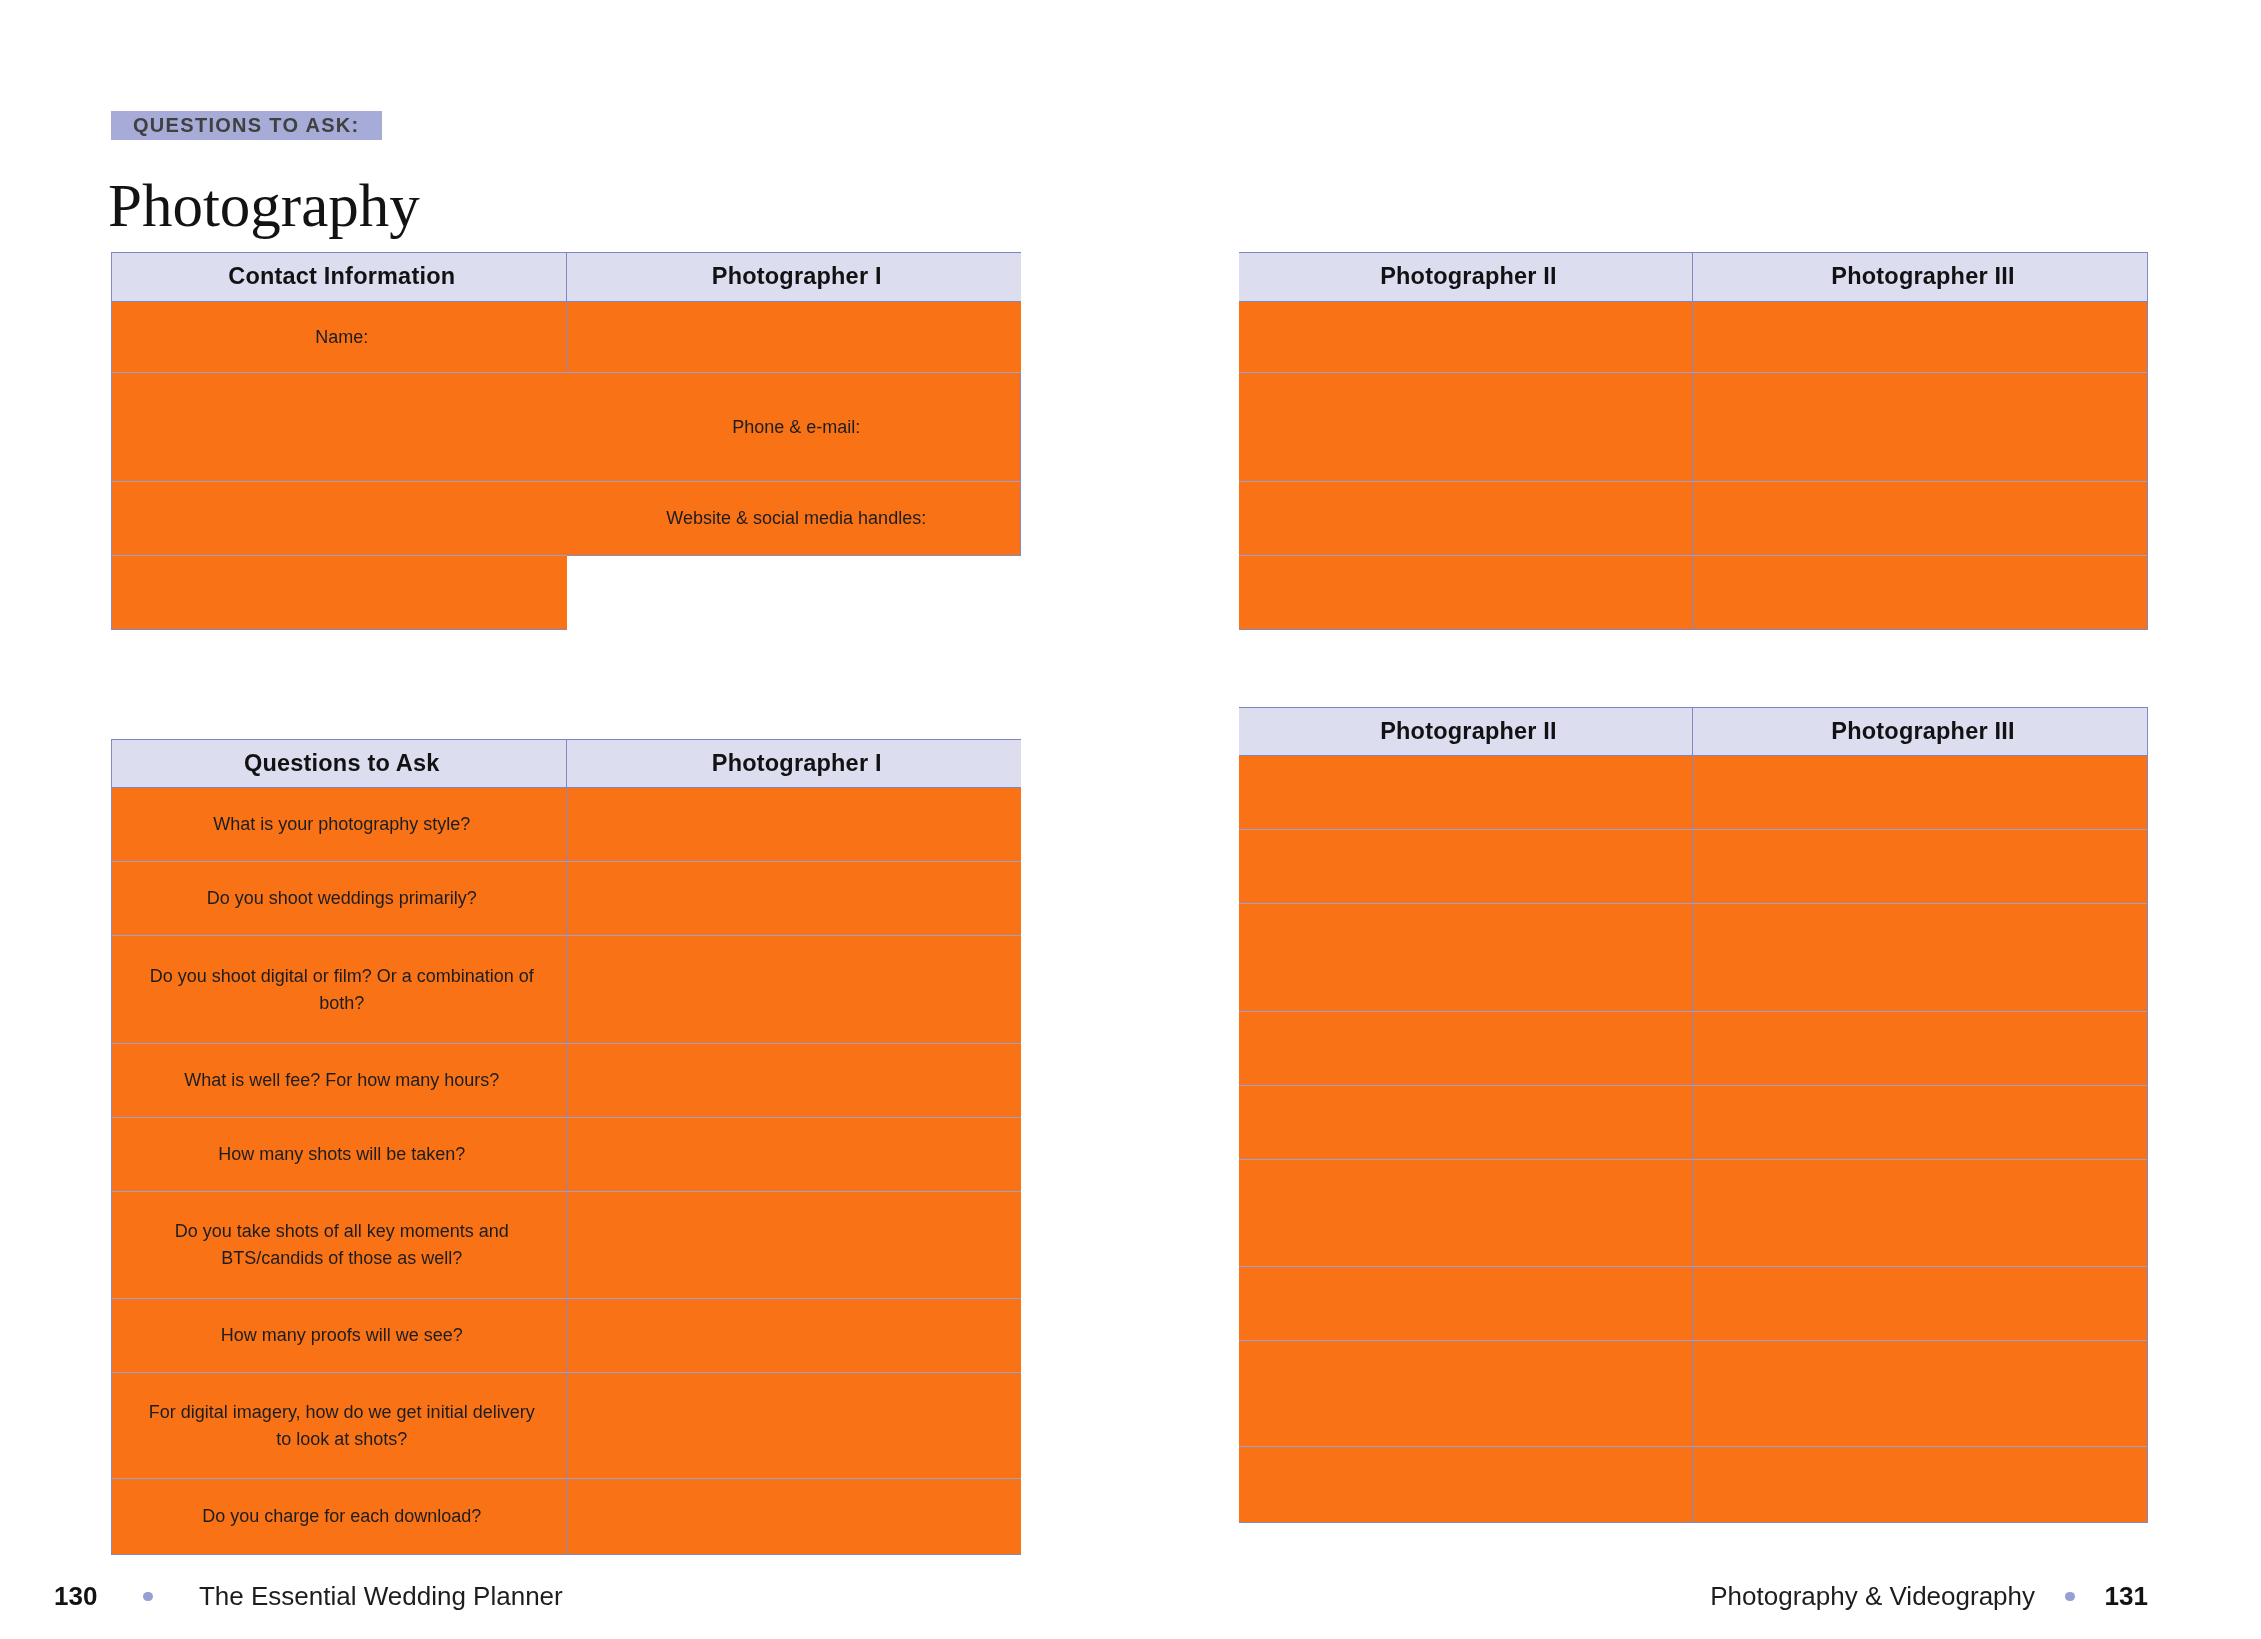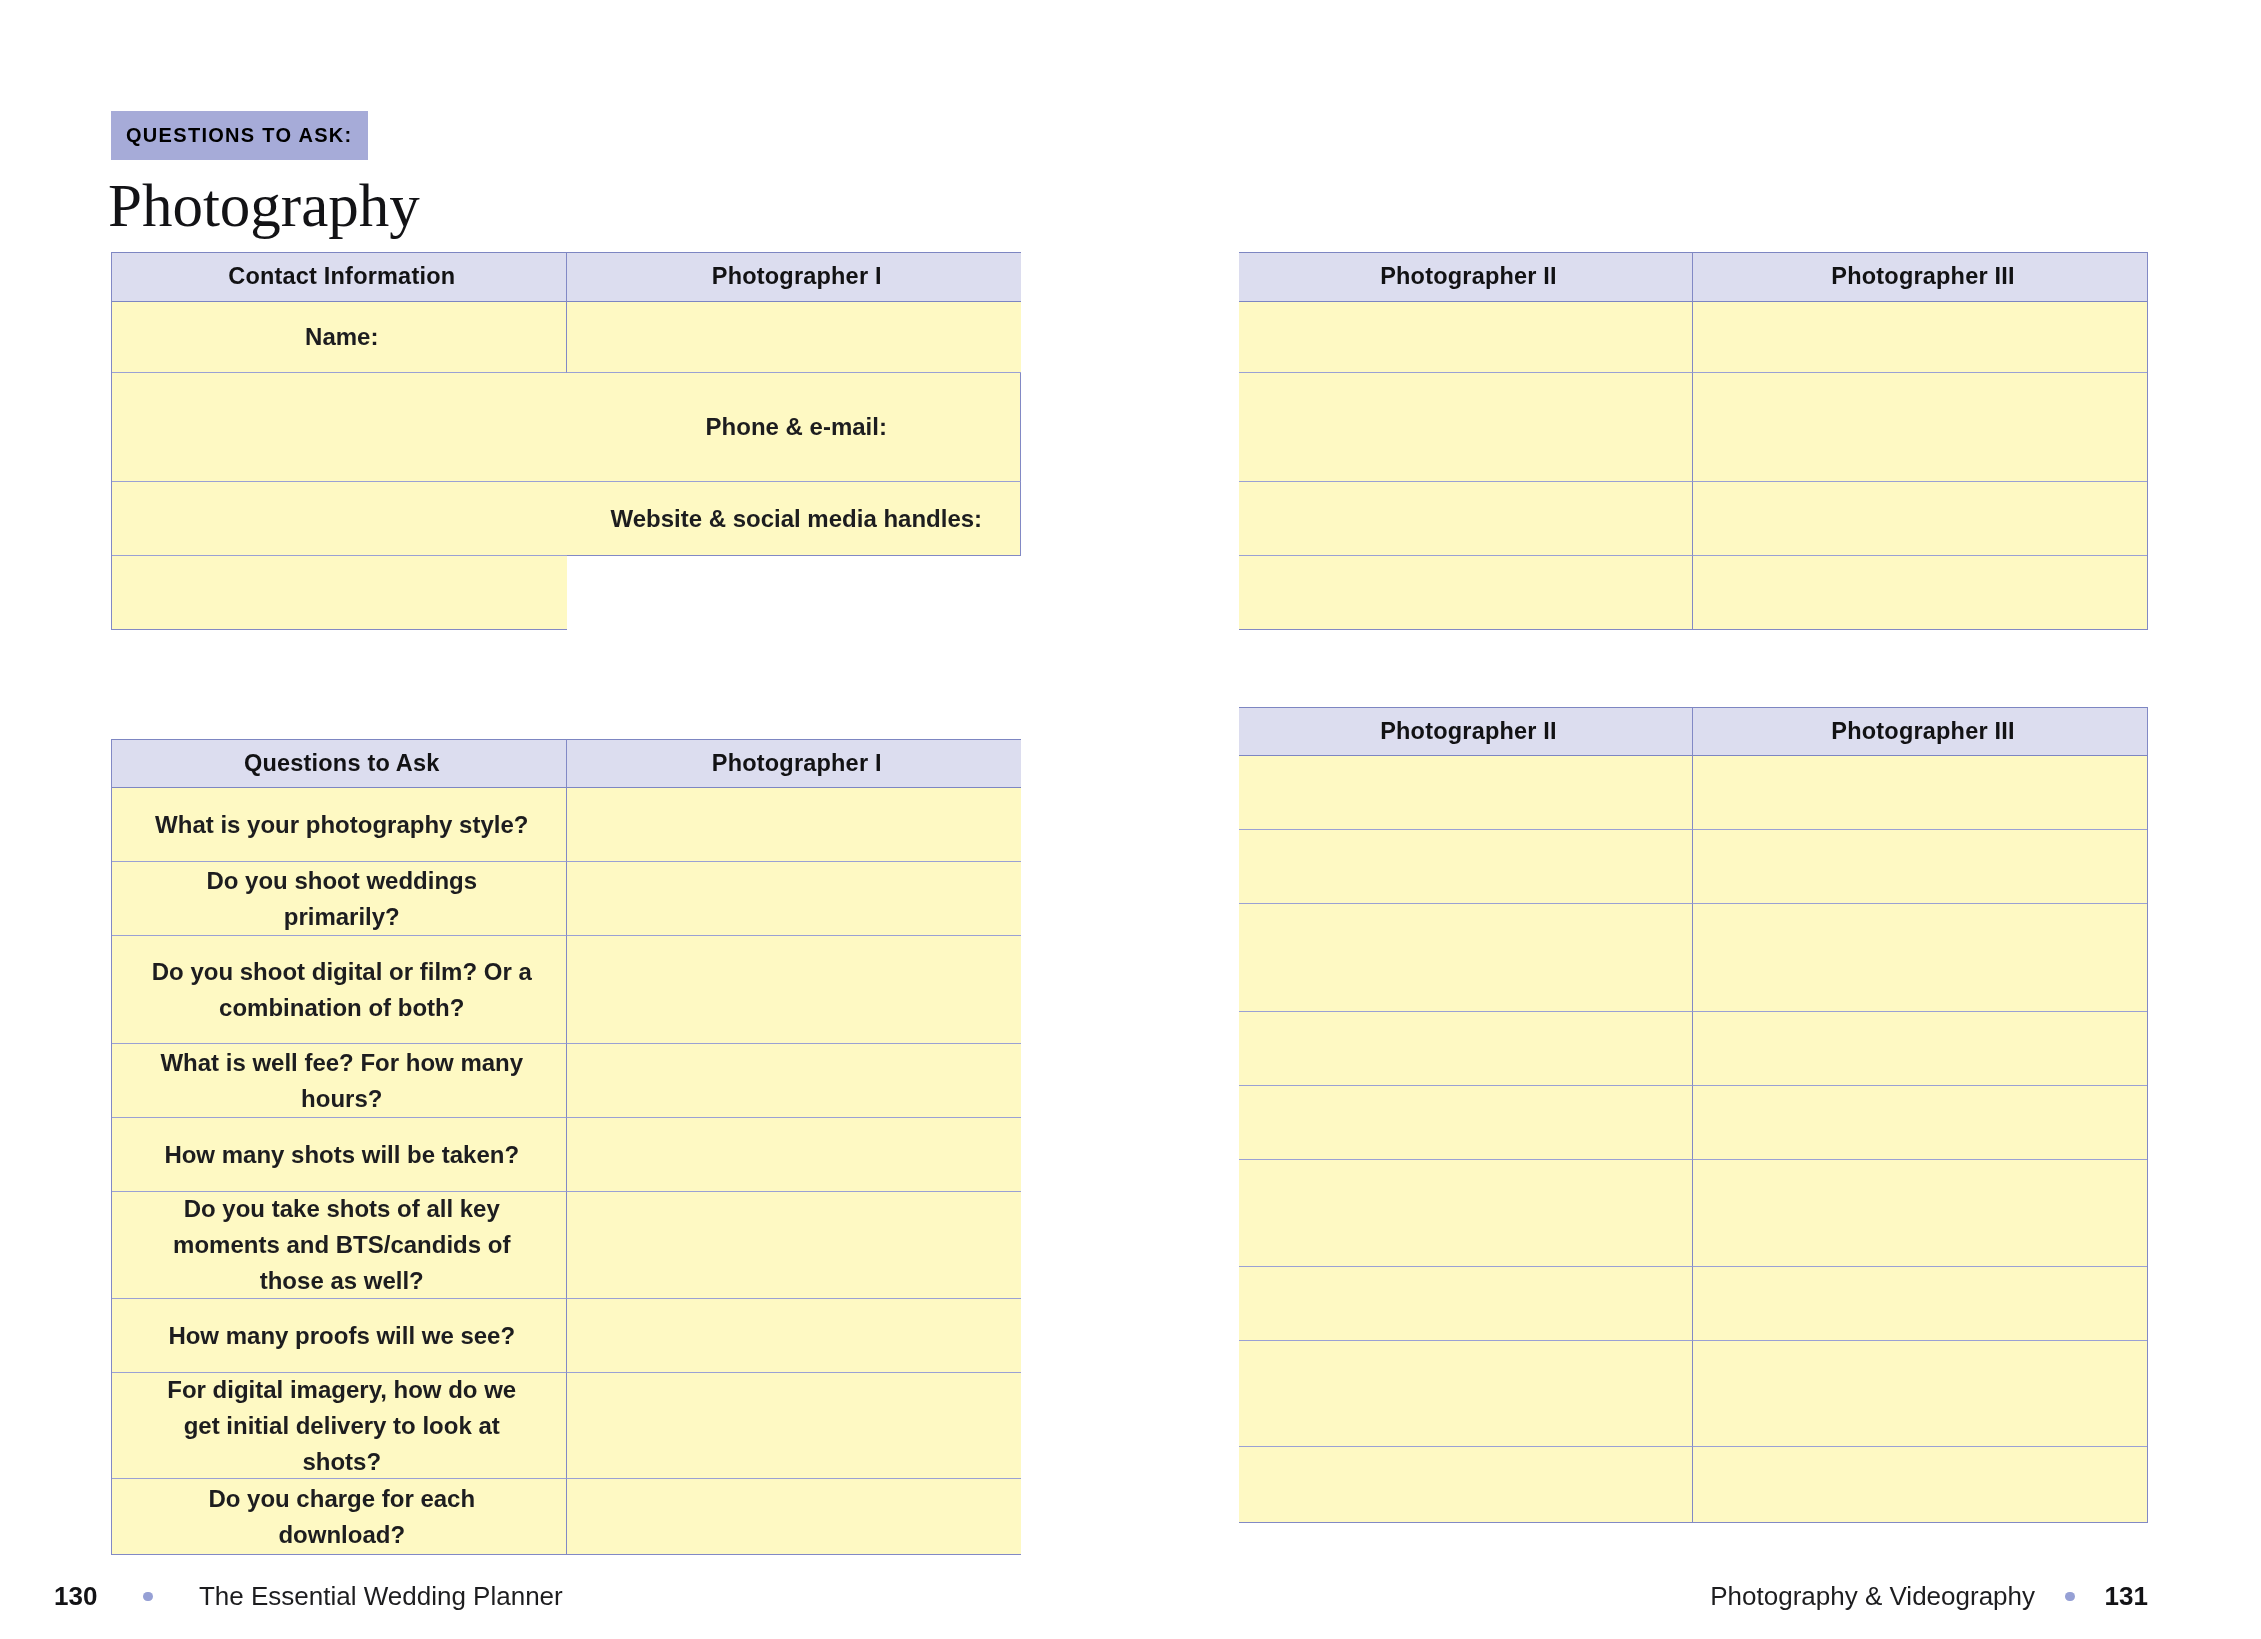--- a/index.html
+++ b/index.html
@@ -1,35 +1,35 @@
 <!DOCTYPE html>
 <html style="font-size:14px"><head>
 <meta charset="utf-8">
 <style>
   html,body{margin:0;padding:0;background:#ffffff;}
   .page{
     position:relative;width:2261px;height:1639px;background:#ffffff;
     font-family:"Liberation Sans",sans-serif;color:#1d1d1f;overflow:hidden;
   }
   .badge{
-    position:absolute;left:111px;top:111px;height:49px;
-    background:#a6abd8;color:#000000;font-weight:bold;font-size:20px;
-    letter-spacing:1.3px;display:flex;align-items:center;padding:0 15px;
+    position:absolute;left:111px;top:111px;height:29px;
+    background:#a6abd8;color:#404040;font-weight:bold;font-size:20px;
+    letter-spacing:1.3px;display:flex;align-items:center;padding:0 22px;
   }
   .title{
     position:absolute;left:108px;top:151px;
     font-family:"Liberation Serif","DejaVu Serif",serif;
     font-size:61px;color:#131316;letter-spacing:0px;line-height:1.15;margin-top:20px;
   }
   .tbl{position:absolute;display:grid;grid-template-columns:1fr 1fr;box-sizing:border-box;}
   .tbl div{box-sizing:border-box;padding-left:36px;}
   .cell{
     display:flex;align-items:center;justify-content:center;text-align:center;
-    font-size:24px;line-height:1.5;padding:3.5px 30px;
-    border-bottom:1.7px solid #9aa1d4;background:#fef9c3;font-weight:bold;
+    font-size:18px;line-height:1.5;padding:3.5px 30px;
+    border-bottom:1.7px solid #9aa1d4;background:#f97316;
   }
   .c1{border-right:1.7px solid #8289c5;}
   .hdr{
     background:#dcddef;border-top:1.7px solid #7d86c2;border-bottom:1.7px solid #7d86c2;
     font-weight:bold;font-size:23.5px;color:#121214;letter-spacing:0.2px;
   }
   .last{border-bottom:1.7px solid #8289c5;}
   .edge-left{border-left:1.7px solid #8289c5;}   
   .edge-right{border-right:1.7px solid #8289c5;} 
   #contact-left  {left:111px; top:252px; width:910px; grid-template-rows:50px 71px 109px 74px 74px;}

